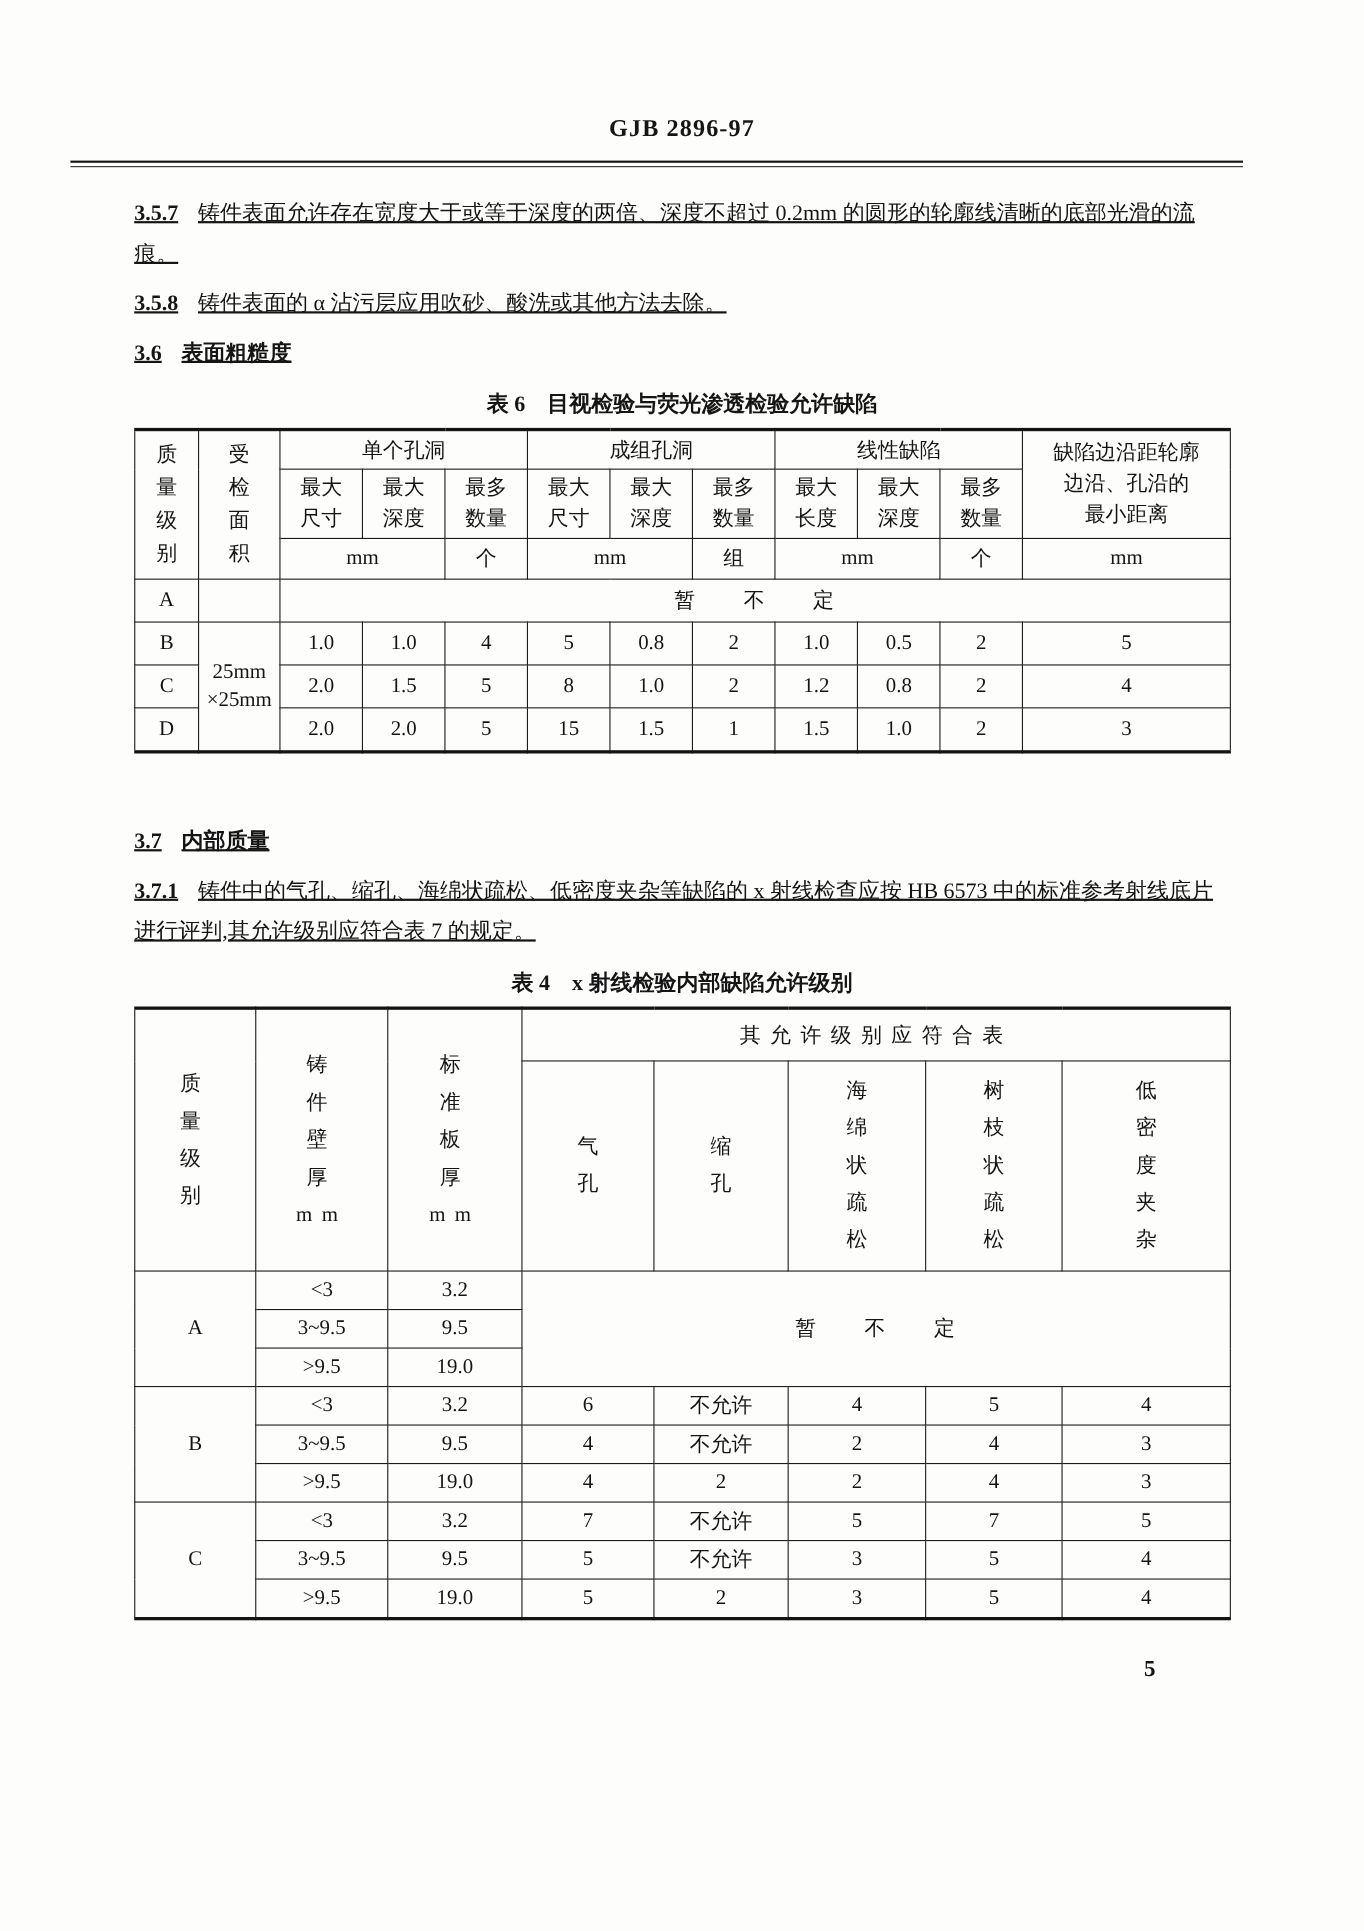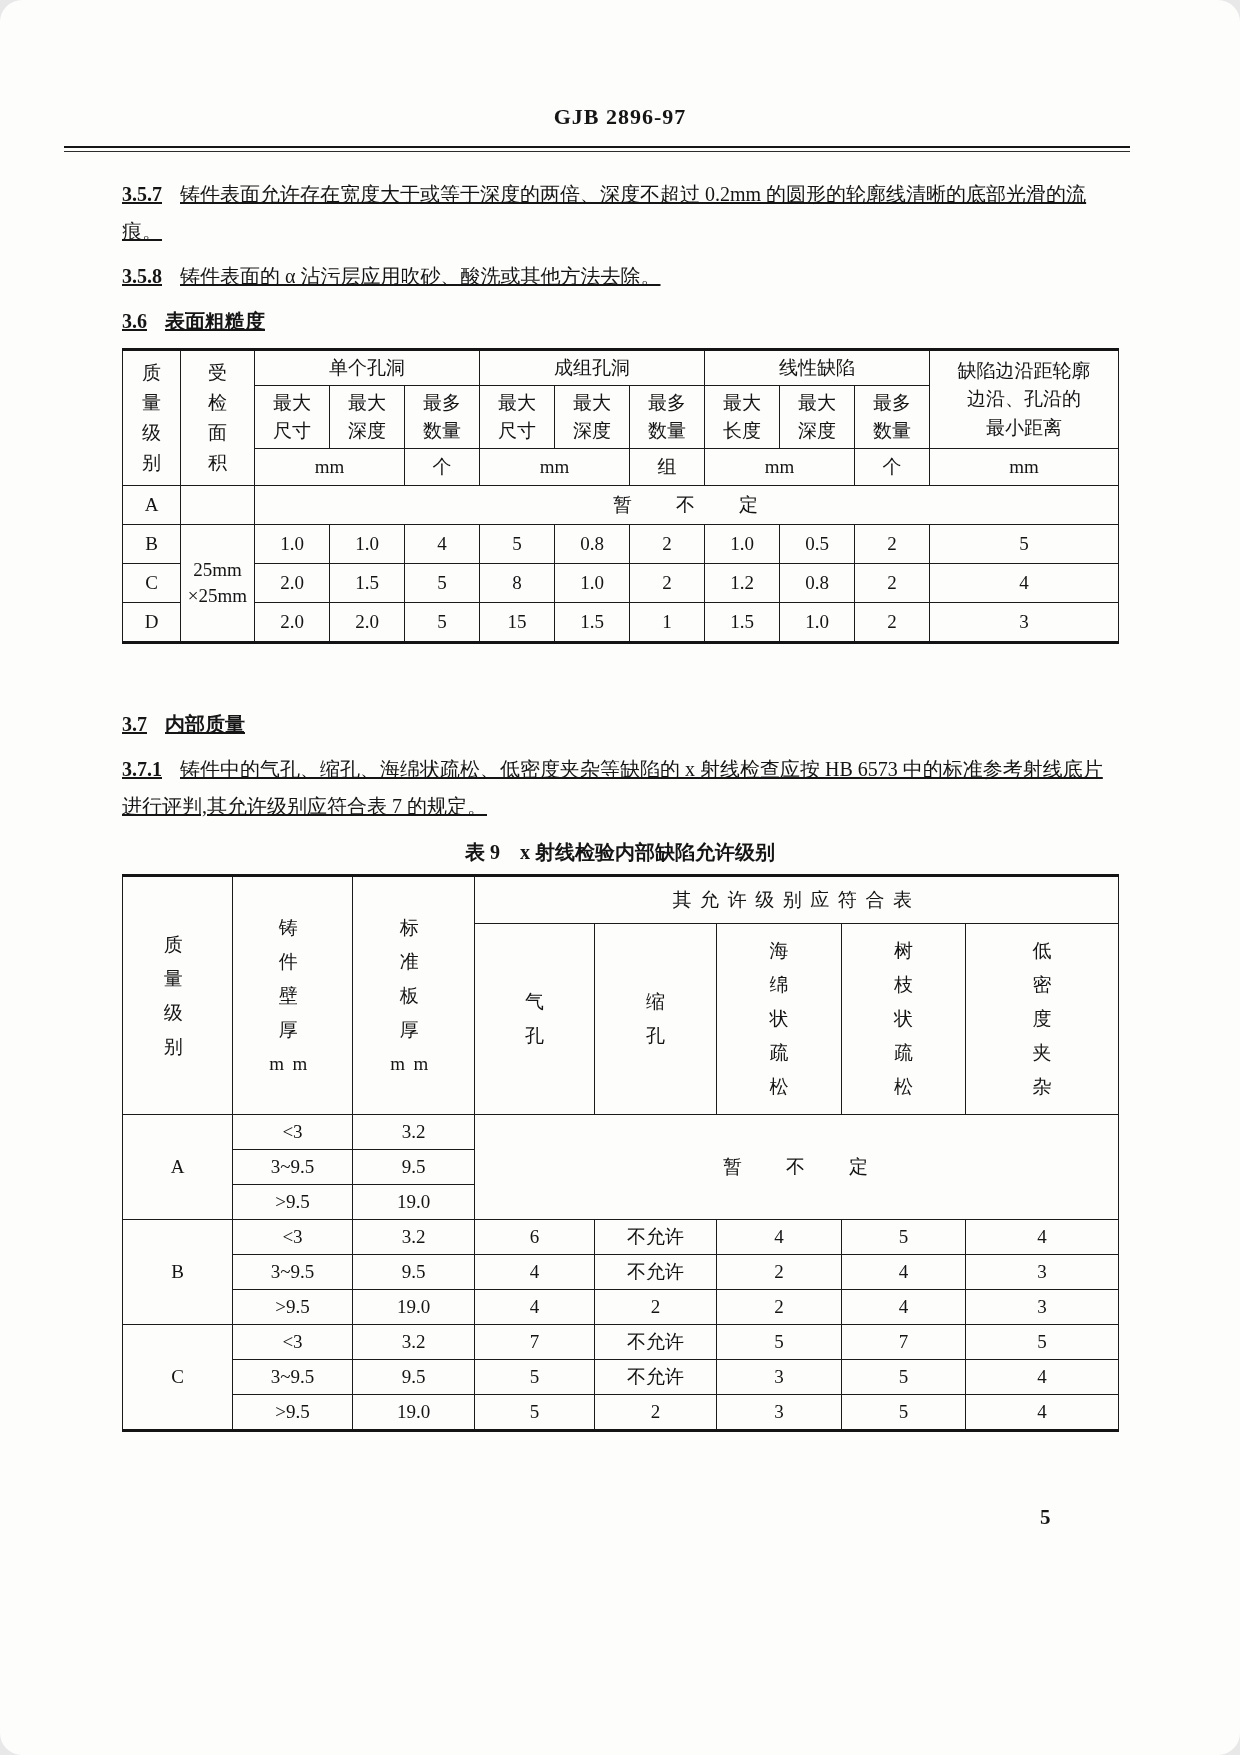--- a/index.html
+++ b/index.html
@@ -1,21 +1,20 @@
 <!DOCTYPE html>
 <html><head>
 <meta charset="utf-8">
 <style>
   html,body{margin:0;padding:0;background:#e8e8e8;}
   .page{
     width:1240px;height:1755px;background:#fdfdfc;margin:0 auto;
     font-family:"Liberation Serif","DejaVu Serif",serif;
     color:#151515;position:relative;box-sizing:border-box;
     padding:104px 122px 0 122px;
-    border-radius:22px;
   }
   .doc-code{
     text-align:center;font-size:22px;font-weight:bold;
     letter-spacing:1px;font-family:"Liberation Serif",serif;
   }
   .header-rule{
     margin:16px -12px 24px -58px;height:3px;
     border-top:2.5px solid #161616;border-bottom:1.2px solid #2c2c2c;
   }
   .clause{font-size:20px;line-height:37px;margin:8px 0;text-decoration:underline;}
@@ -62,20 +61,21 @@
   <div class="doc-code">GJB 2896-97</div>
   <div class="header-rule"></div>
 
   <p class="clause"><span class="num">3.5.7</span><span>铸件表面允许存在宽度大于或等于深度的两倍、深度不超过 0.2mm 的圆形的轮廓线清晰的底部光滑的流痕。</span></p>
 
   <p class="clause"><span class="num">3.5.8</span><span>铸件表面的 α 沾污层应用吹砂、酸洗或其他方法去除。</span></p>
 
   <p class="clause"><span class="num">3.6</span><span class="h">表面粗糙度</span></p>
 
 
+  <div class="tbl-title">表 6　目视检验与荧光渗透检验允许缺陷</div>
 
   <table class="t6">
     <colgroup>
       <col style="width:58px">
         <col style="width:74px">
       <col style="width:75px">
         <col style="width:75px">
         <col style="width:75px">
       <col style="width:75px">
         <col style="width:75px">
@@ -180,21 +180,21 @@
         <td>3</td>
       </tr>
     </tbody>
   </table>
 
   <p class="clause section-gap"><span class="num">3.7</span><span class="h">内部质量</span></p>
 
   <p class="clause"><span class="num">3.7.1</span><span>铸件中的气孔、缩孔、海绵状疏松、低密度夹杂等缺陷的 x 射线检查应按 HB 6573 中的标准参考射线底片进行评判,其允许级别应符合表 7 的规定。</span></p>
 
 
-  <div class="tbl-title">表 9　x 射线检验内部缺陷允许级别</div>
+  <div class="tbl-title">表 4　x 射线检验内部缺陷允许级别</div>
 
   <table class="t7">
     <colgroup>
       <col style="width:110px">
         <col style="width:120px">
         <col style="width:122px">
       <col style="width:120px">
         <col style="width:122px">
         <col style="width:125px">
       <col style="width:124px">

